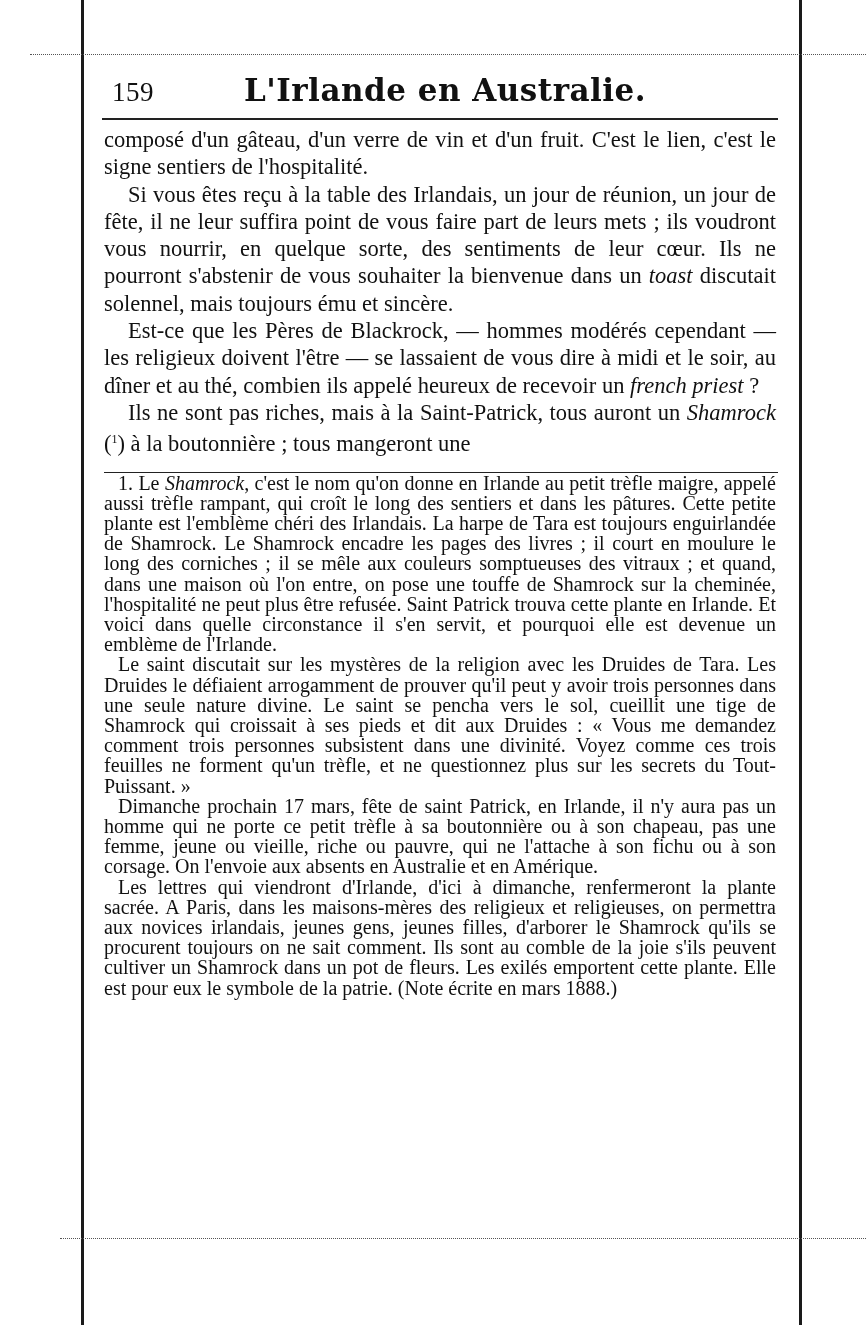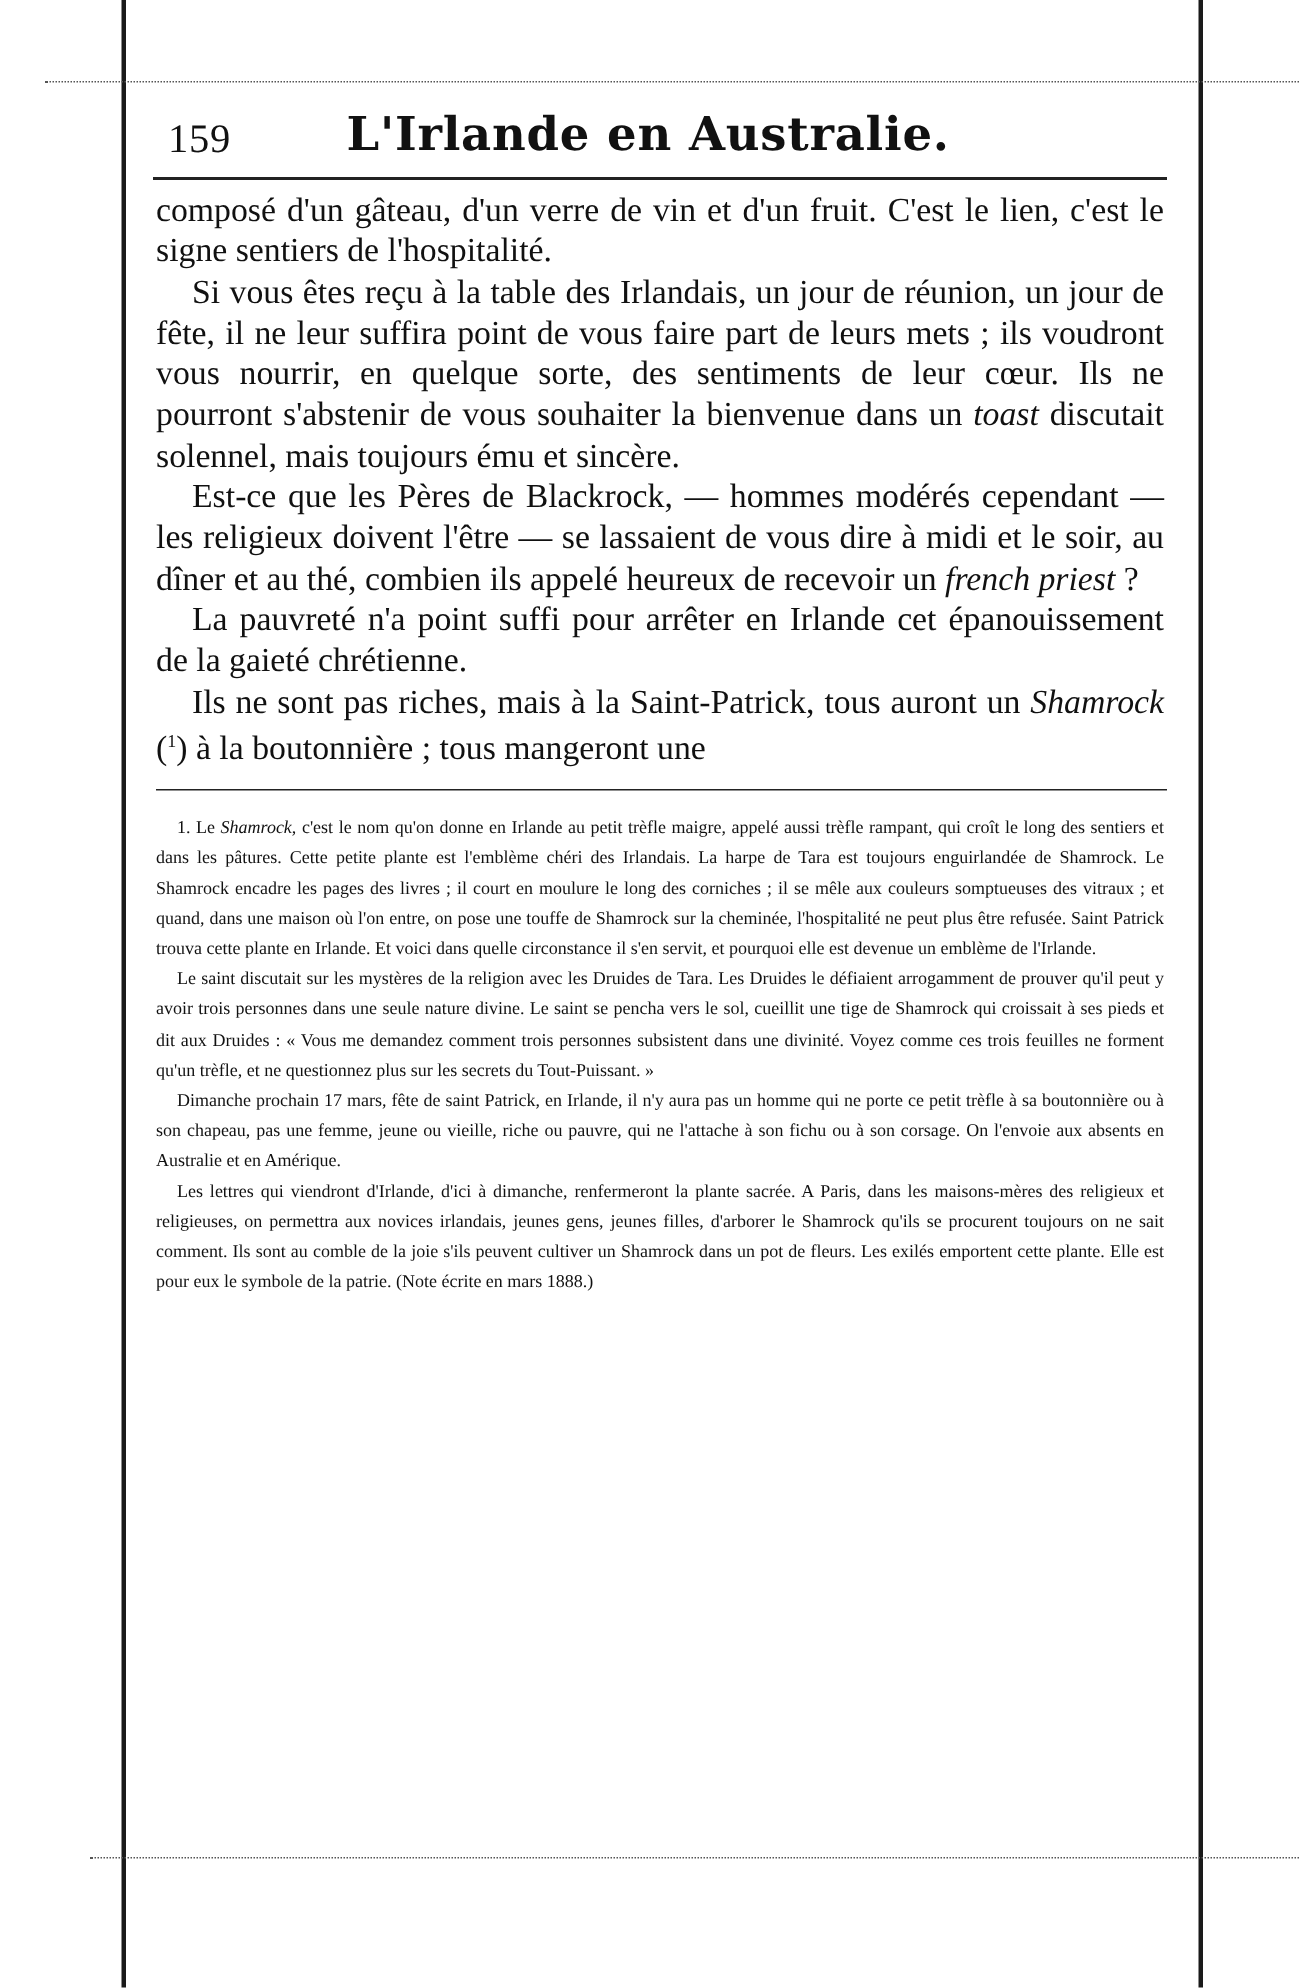--- a/index.html
+++ b/index.html
@@ -12,33 +12,33 @@
   .vrule.right { left: 799px; height: 1325px; }
   .hrule-outer { position: absolute; height: 1px; border-top: 1px dotted #555; }
   .hrule-outer.top { top: 54px; left: 30px; width: 836px; }
   .hrule-outer.bottom { top: 1238px; left: 60px; width: 806px; }
 
   .page { position: absolute; left: 104px; top: 62px; width: 672px; }
 
   .running-head { position: relative; height: 50px; }
   .folio { position: absolute; left: 8px; top: 15px; font-size: 27px; letter-spacing: 0.5px; }
   .running-title {
-    position: absolute; left: 127px; top: 10px; font-size: 31px; font-weight: bold;
+    position: absolute; left: 140px; top: 10px; font-size: 31px; font-weight: bold;
     font-family: "DejaVu Serif", serif; letter-spacing: 0.5px;
   }
   .head-rule { height: 0; border-top: 2px solid #222; margin: 6px 0 0 -2px; width: 676px; }
 
   .body-text { margin-top: 6px; font-size: 22.5px; line-height: 27.3px; text-align: justify; }
   .body-text p { margin: 0; text-indent: 24px; }
   .body-text p.cont { text-indent: 0; }
   em { font-style: italic; }
   sup { font-size: 12px; vertical-align: 8px; }
 
   .fn-rule { height: 0; border-top: 1.5px solid #222; margin: 14px 0 0 0; width: 674px; }
-  .footnotes { margin-top: 14px; font-size: 12px; line-height: 20.2px; text-align: justify; }
+  .footnotes { margin-top: 0; font-size: 20px; line-height: 20.2px; text-align: justify; }
   .footnotes p { margin: 0; text-indent: 14px; }
 </style>
 </head>
 <body>
 
 <div class="vrule left"></div>
 <div class="vrule right"></div>
 <div class="hrule-outer top"></div>
 <div class="hrule-outer bottom"></div>
 
@@ -46,21 +46,20 @@
   <div class="running-head">
     <span class="folio">159</span>
     <span class="running-title">L'Irlande en Australie.</span>
   </div>
   <div class="head-rule"></div>
 
   <div class="body-text" id="body-text">
       <p class="cont"><span>composé d'un gâteau, d'un verre de vin et d'un fruit. C'est le lien, c'est le signe sentiers de l'hospitalité.</span></p>
       <p><span>Si vous êtes reçu à la table des Irlandais, un jour de réunion, un jour de fête, il ne leur suffira point de vous faire part de leurs mets ; ils voudront vous nourrir, en quelque sorte, des sentiments de leur cœur. Ils ne pourront s'abstenir de vous souhaiter la bienvenue dans un </span><em>toast</em><span> discutait solennel, mais toujours ému et sincère.</span></p>
       <p><span>Est-ce que les Pères de Blackrock, — hommes modérés cependant — les religieux doivent l'être — se lassaient de vous dire à midi et le soir, au dîner et au thé, combien ils appelé heureux de recevoir un </span><em>french priest</em><span> ?</span></p>
-      <p><span>La pauvreté n'a point suffi pour arrêter en Irlande cet épanouissement de la gaieté chrétienne.</span></p>
       <p><span>Ils ne sont pas riches, mais à la Saint-Patrick, tous auront un </span><em>Shamrock</em><span> (</span><sup>1</sup><span>) à la boutonnière ; tous mangeront une</span></p>
     </div>
 
   <div class="fn-rule"></div>
   <div class="footnotes" id="footnotes">
       <p><span>1.</span><span> Le </span><em>Shamrock</em><span>, c'est le nom qu'on donne en Irlande au petit trèfle maigre, appelé aussi trèfle rampant, qui croît le long des sentiers et dans les pâtures. Cette petite plante est l'emblème chéri des Irlandais. La harpe de Tara est toujours enguirlandée de Shamrock. Le Shamrock encadre les pages des livres ; il court en moulure le long des corniches ; il se mêle aux couleurs somptueuses des vitraux ; et quand, dans une maison où l'on entre, on pose une touffe de Shamrock sur la cheminée, l'hospitalité ne peut plus être refusée. Saint Patrick trouva cette plante en Irlande. Et voici dans quelle circonstance il s'en servit, et pourquoi elle est devenue un emblème de l'Irlande.</span></p>
       <p><span>Le saint discutait sur les mystères de la religion avec les Druides de Tara. Les Druides le défiaient arrogamment de prouver qu'il peut y avoir trois personnes dans une seule nature divine. Le saint se pencha vers le sol, cueillit une tige de Shamrock qui croissait à ses pieds et dit aux Druides : « Vous me demandez comment trois personnes subsistent dans une divinité. Voyez comme ces trois feuilles ne forment qu'un trèfle, et ne questionnez plus sur les secrets du Tout-Puissant. »</span></p>
       <p><span>Dimanche prochain 17 mars, fête de saint Patrick, en Irlande, il n'y aura pas un homme qui ne porte ce petit trèfle à sa boutonnière ou à son chapeau, pas une femme, jeune ou vieille, riche ou pauvre, qui ne l'attache à son fichu ou à son corsage. On l'envoie aux absents en Australie et en Amérique.</span></p>
       <p><span>Les lettres qui viendront d'Irlande, d'ici à dimanche, renfermeront la plante sacrée. A Paris, dans les maisons-mères des religieux et religieuses, on permettra aux novices irlandais, jeunes gens, jeunes filles, d'arborer le Shamrock qu'ils se procurent toujours on ne sait comment. Ils sont au comble de la joie s'ils peuvent cultiver un Shamrock dans un pot de fleurs. Les exilés emportent cette plante. Elle est pour eux le symbole de la patrie. (Note écrite en mars 1888.)</span></p>
     </div>

